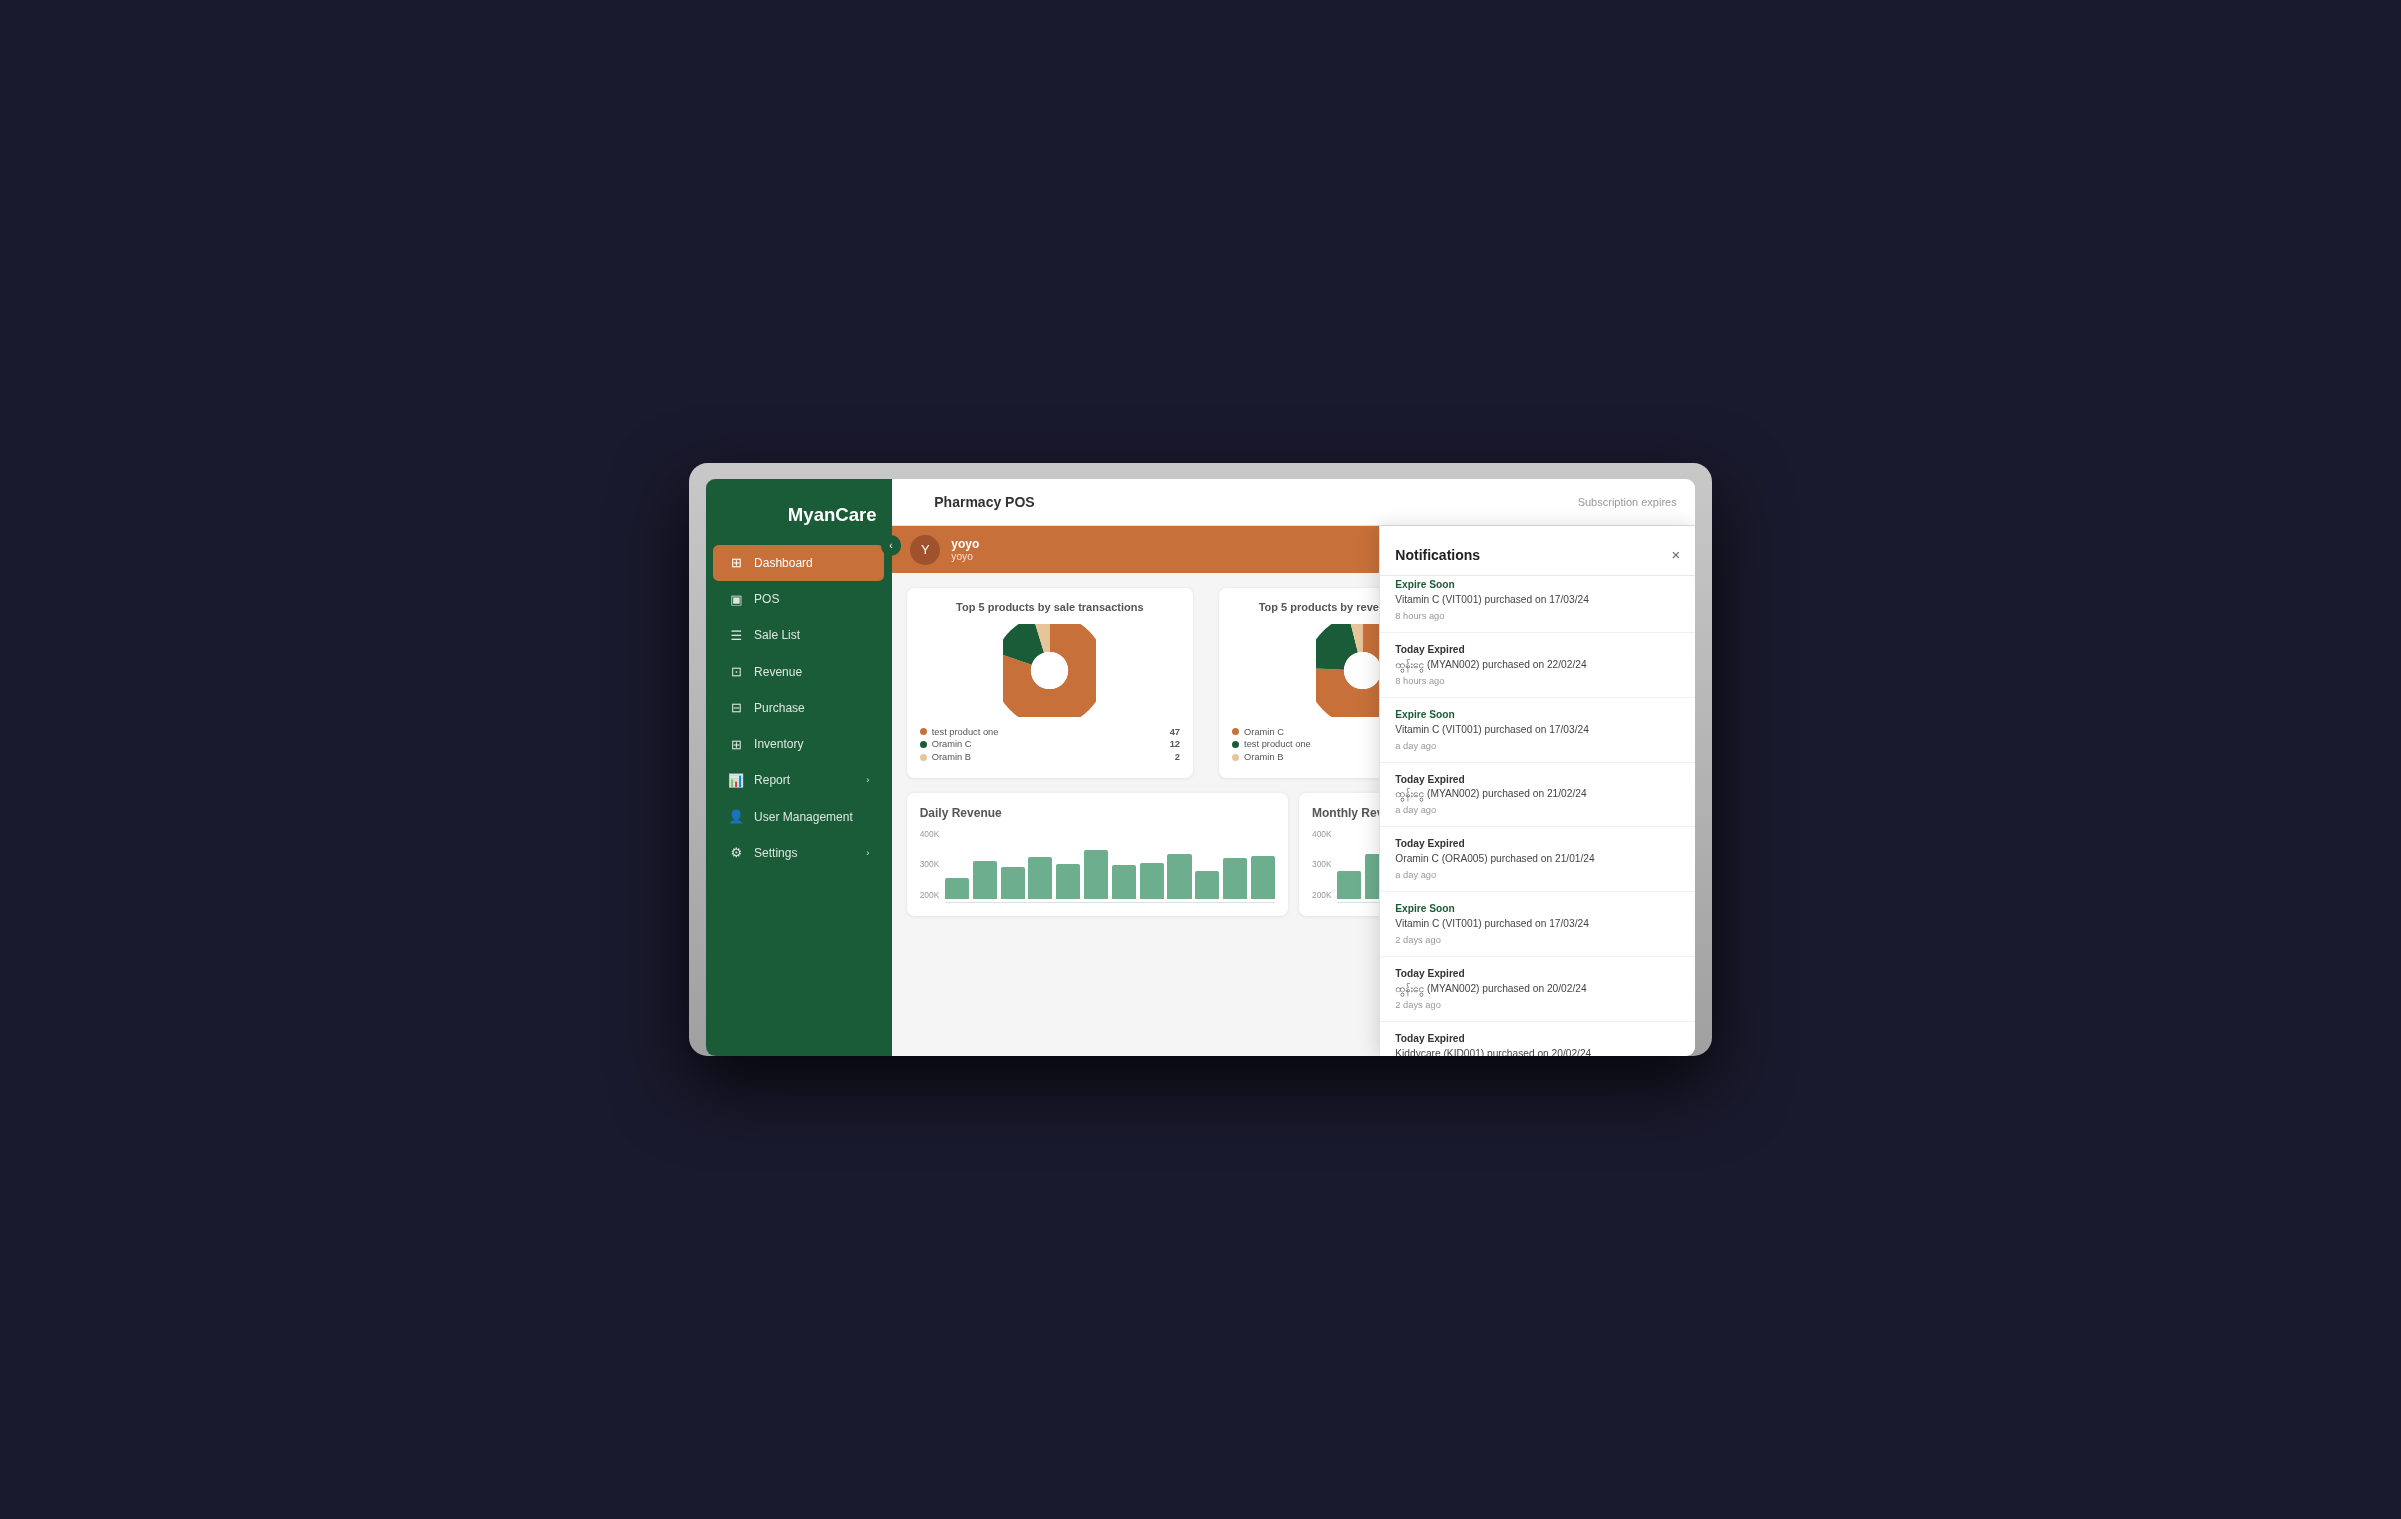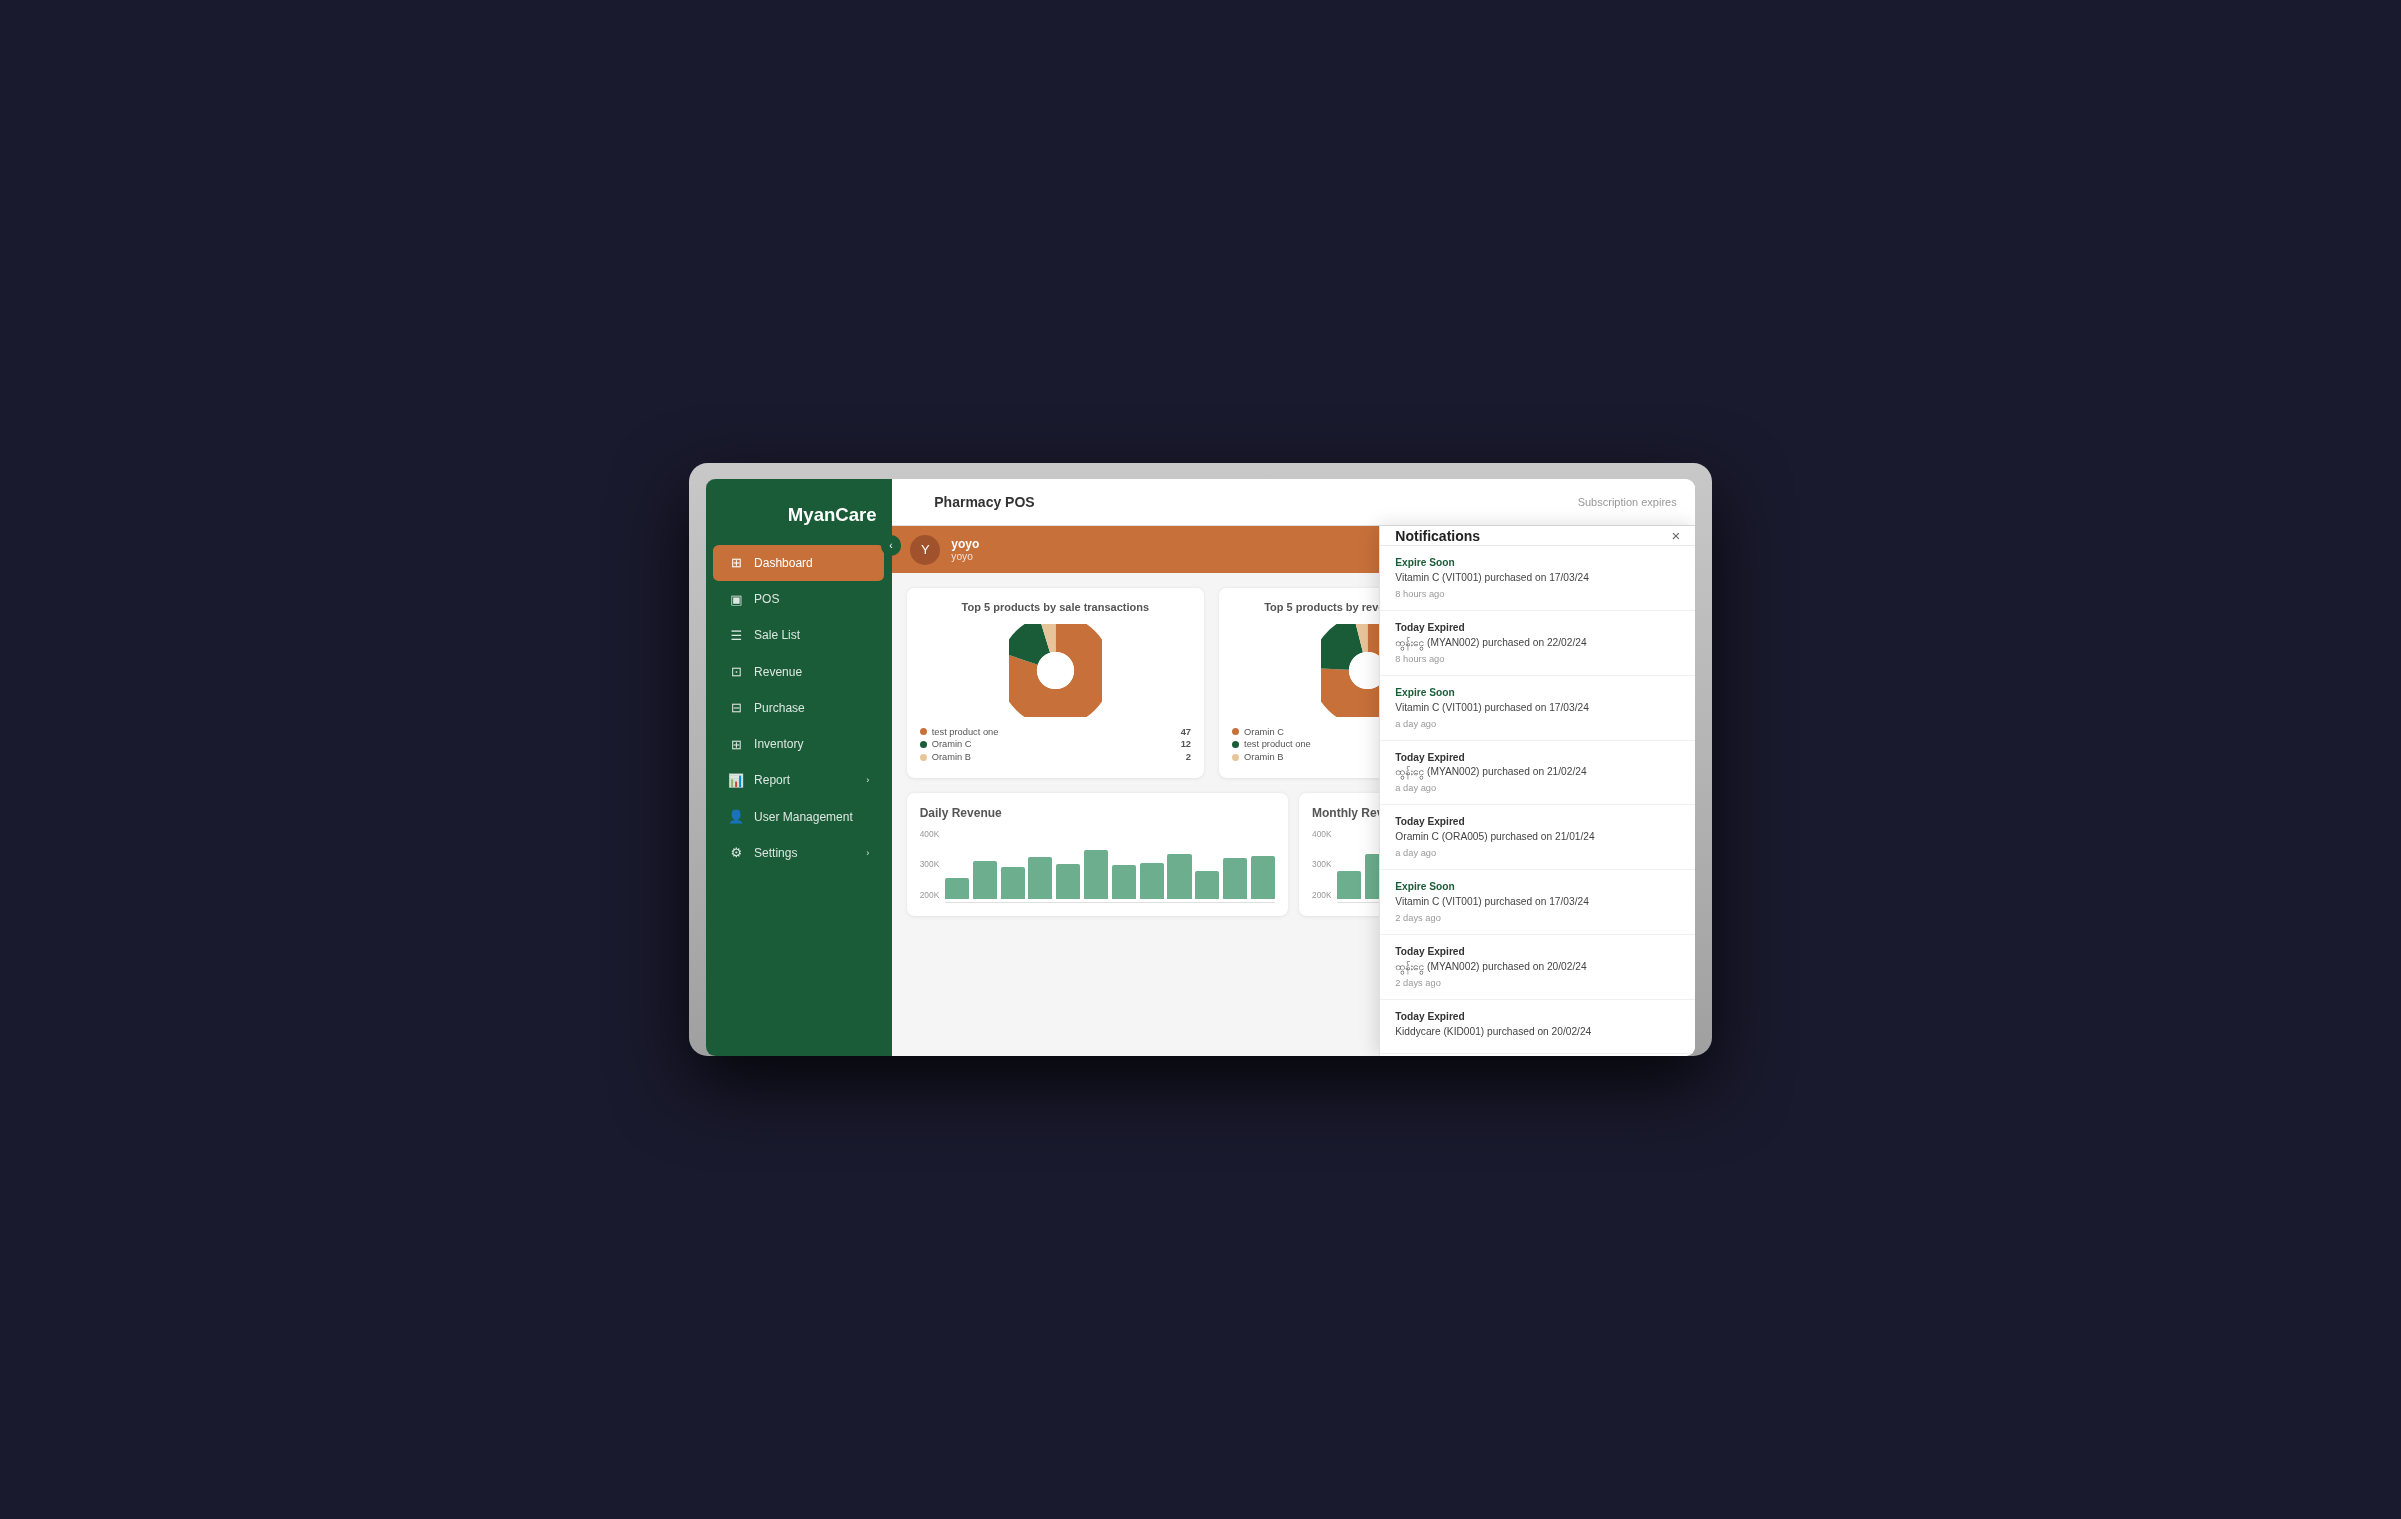--- a/index.html
+++ b/index.html
@@ -172,21 +172,21 @@
     
     .dashboard-body {
       padding: 15px;
       overflow-y: auto;
       height: calc(577px - 93px);
     }
 
     
     .charts-row {
       display: flex;
-      gap: 15px;
+      gap: 26px;
       margin-bottom: 15px;
     }
 
     .chart-card {
       background: #fff;
       border-radius: 7.4px;
       padding: 13px;
       flex: 1;
       box-shadow: 0 0.9px 3.7px rgba(0,0,0,0.08);
     }
@@ -278,24 +278,24 @@
       z-index: 100;
       height: 530px;
       overflow-y: auto;
       border-left: 0.9px solid #e0e0e0;
     }
 
     .notif-header {
       display: flex;
       align-items: center;
       justify-content: space-between;
-      padding: 1px 15px;
+      padding: 12px 15px;
       border-bottom: 0.9px solid #e8e8e8;
       position: sticky;
-      top: 0;
+      top: 8px;
       background: #fff;
       z-index: 1;
     }
 
     .notif-title {
       font-size: 14px;
       font-weight: 700;
       color: #222;
     }
 

